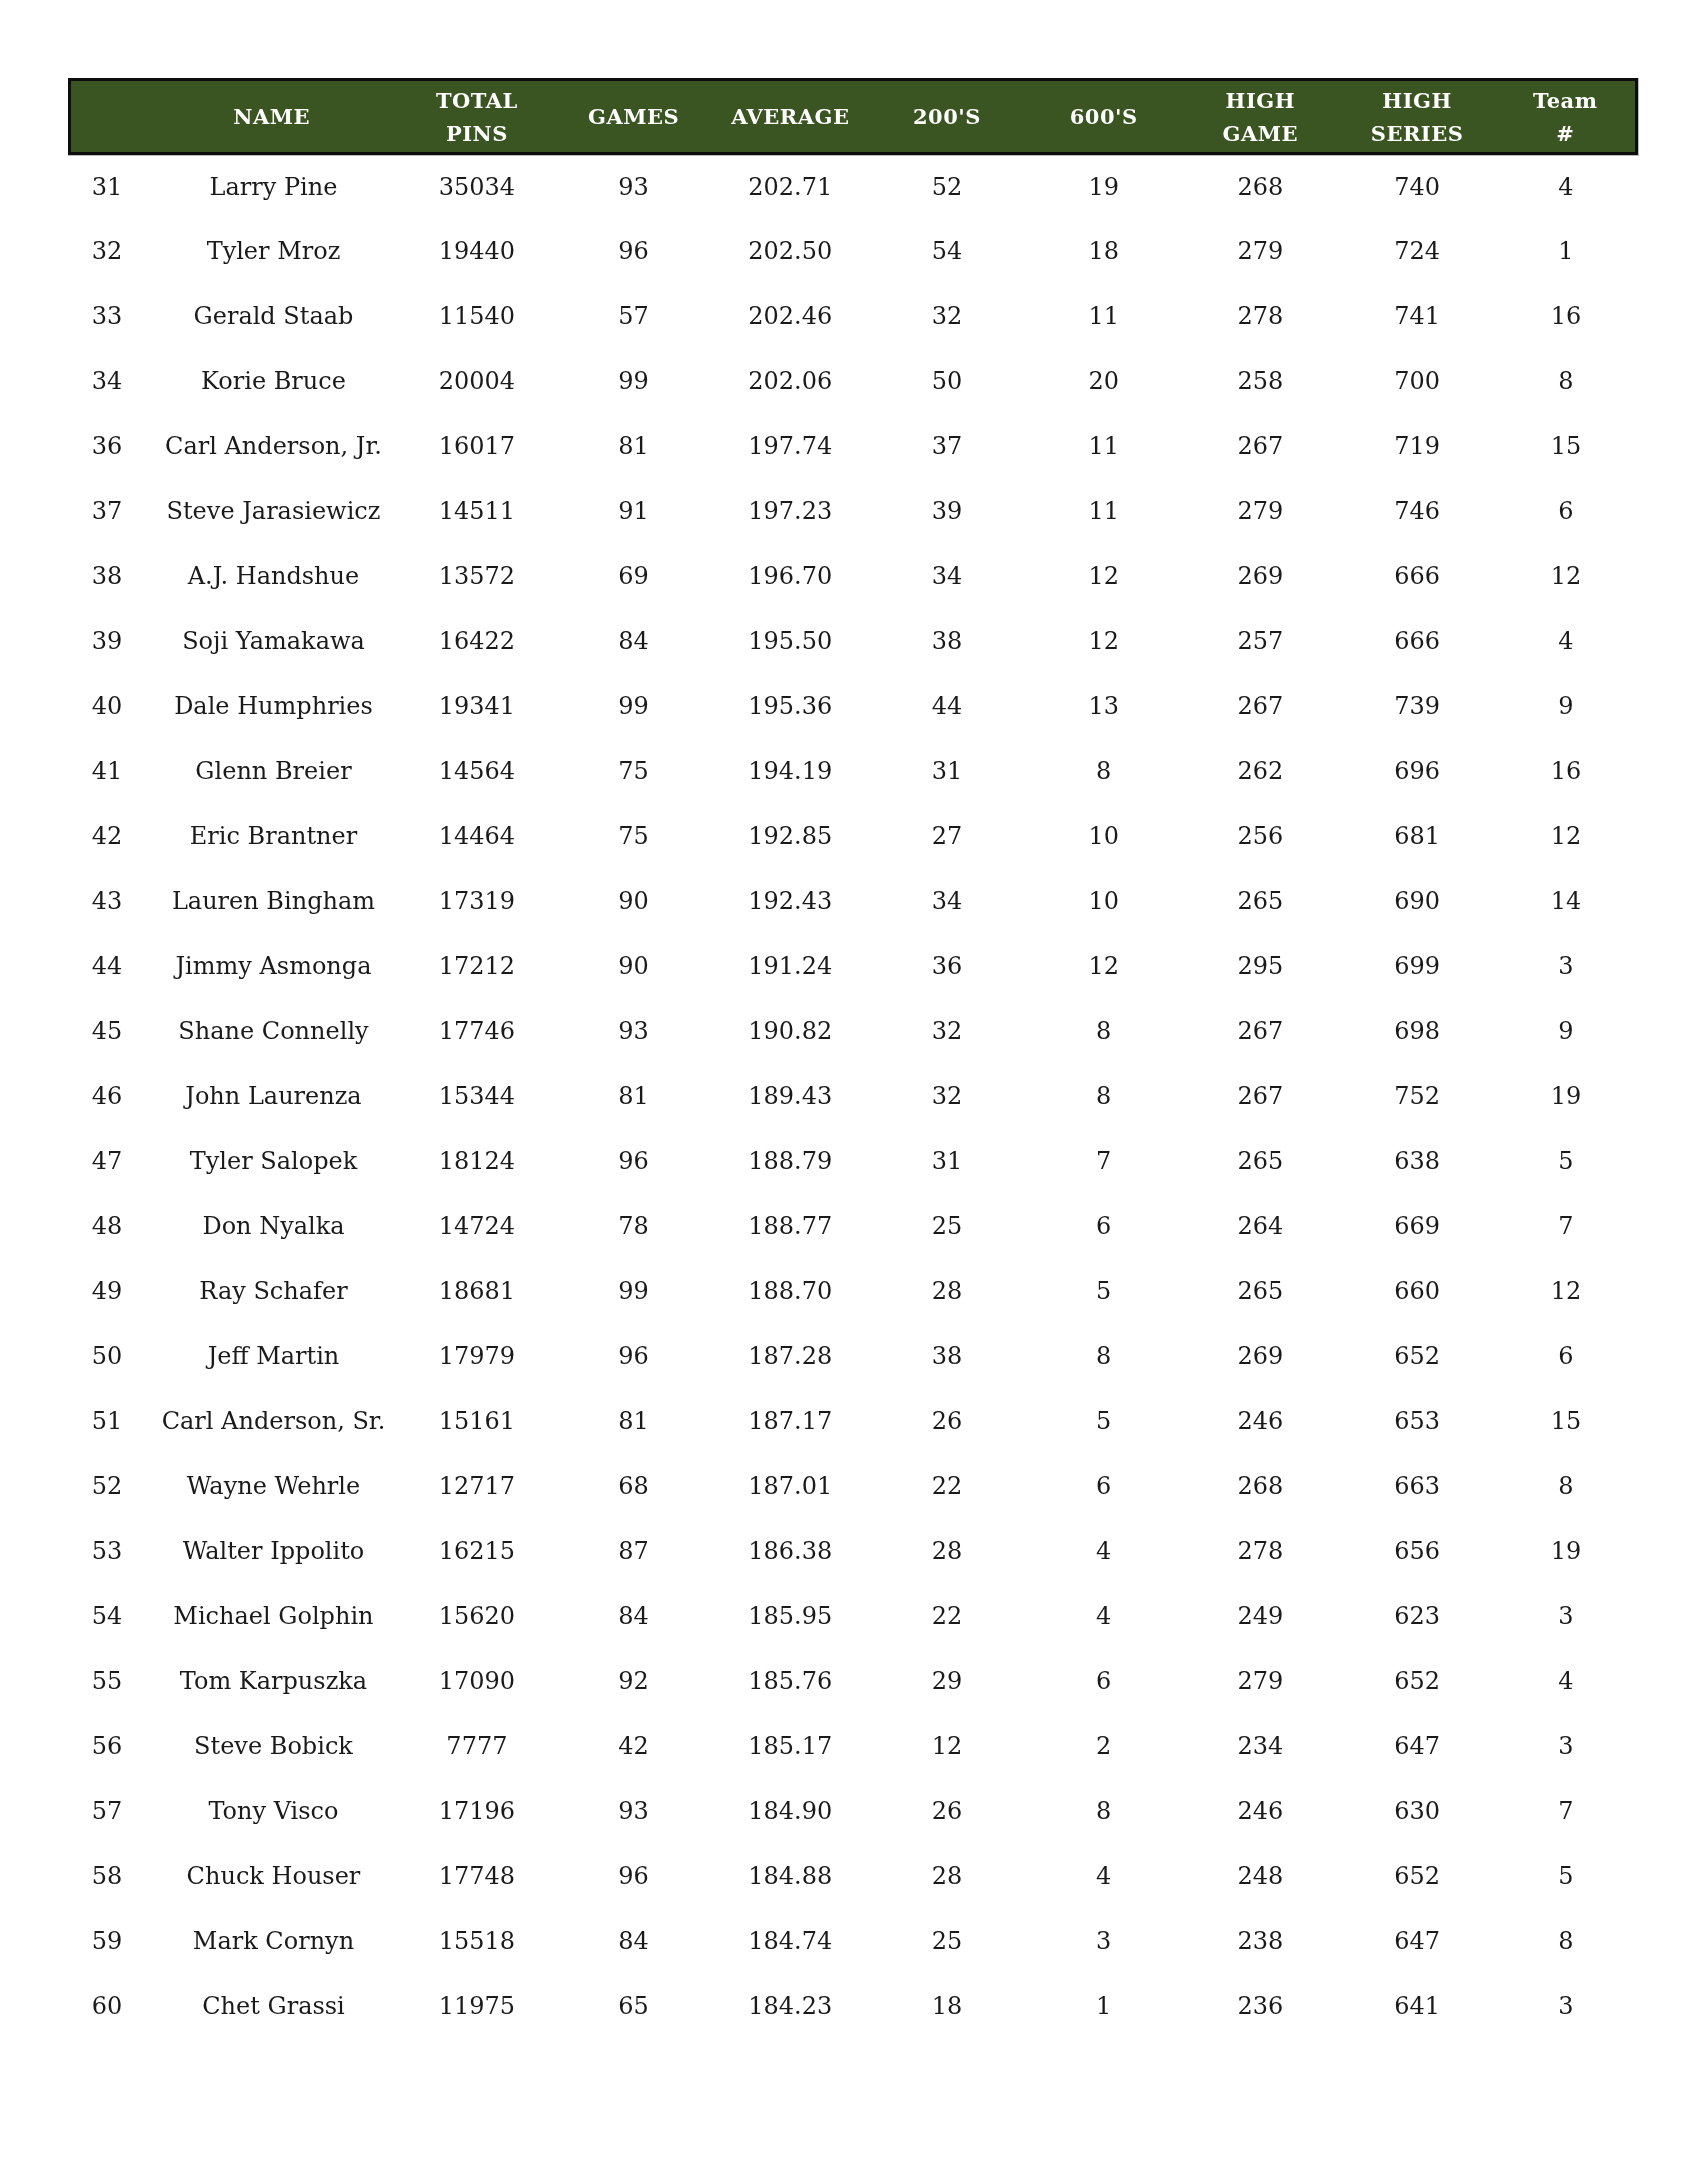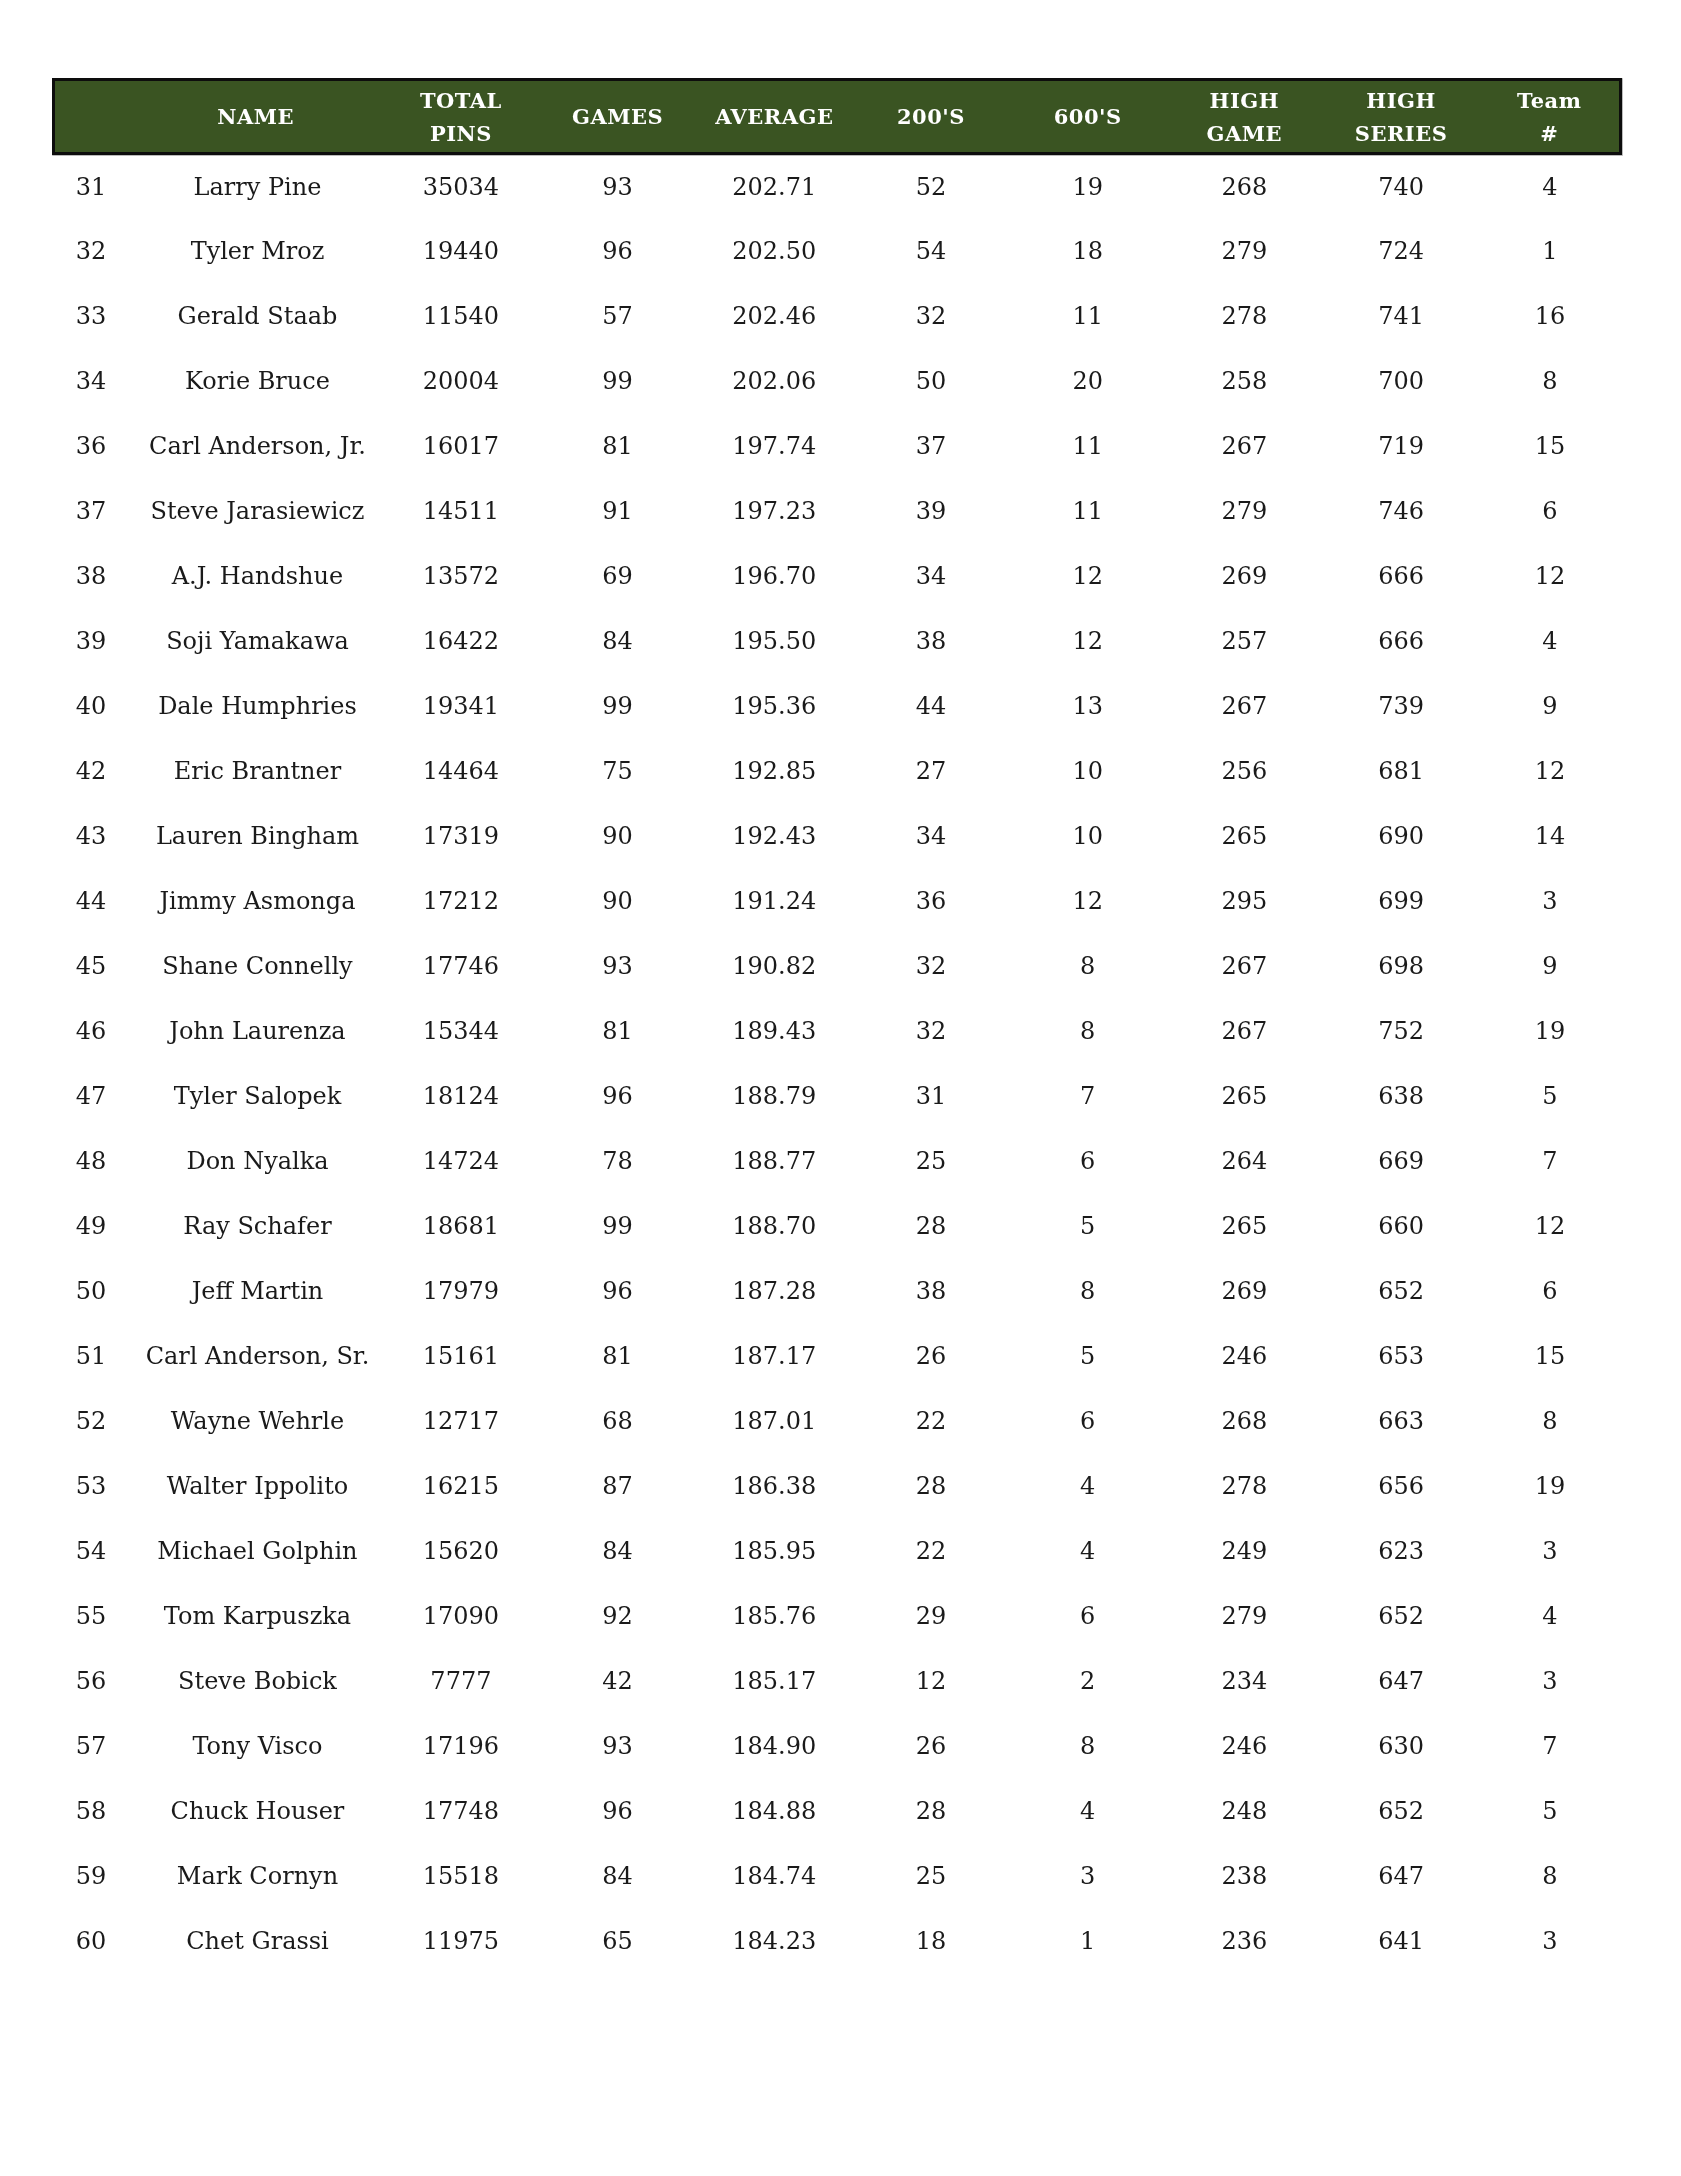--- a/index.html
+++ b/index.html
@@ -12,21 +12,21 @@
   }
   .page {
     position: relative;
     width: 1682px;
     height: 2176px;
     background: #ffffff;
     overflow: hidden;
   }
   table.standings {
     position: absolute;
-    left: 52px;
+    left: 68px;
     top: 78px;
     width: 1570px;
     border-collapse: collapse;
     table-layout: fixed;
   }
   
   col.c-rank        { width: 4.8%; }
   col.c-name        { width: 16.2%; }
   col.c-total_pins  { width: 10%; }
   col.c-games       { width: 10%; }
@@ -225,20 +225,32 @@
           <td class="col-total_pins">19341</td>
           <td class="col-games">99</td>
           <td class="col-average">195.36</td>
           <td class="col-two_hundreds">44</td>
           <td class="col-six_hundreds">13</td>
           <td class="col-high_game">267</td>
           <td class="col-high_series">739</td>
           <td class="col-team">9</td>
         </tr>
         <tr>
+          <td class="col-rank">41</td>
+          <td class="col-name">Glenn Breier</td>
+          <td class="col-total_pins">14564</td>
+          <td class="col-games">75</td>
+          <td class="col-average">194.19</td>
+          <td class="col-two_hundreds">31</td>
+          <td class="col-six_hundreds">8</td>
+          <td class="col-high_game">262</td>
+          <td class="col-high_series">696</td>
+          <td class="col-team">16</td>
+        </tr>
+        <tr>
           <td class="col-rank">42</td>
           <td class="col-name">Eric Brantner</td>
           <td class="col-total_pins">14464</td>
           <td class="col-games">75</td>
           <td class="col-average">192.85</td>
           <td class="col-two_hundreds">27</td>
           <td class="col-six_hundreds">10</td>
           <td class="col-high_game">256</td>
           <td class="col-high_series">681</td>
           <td class="col-team">12</td>

